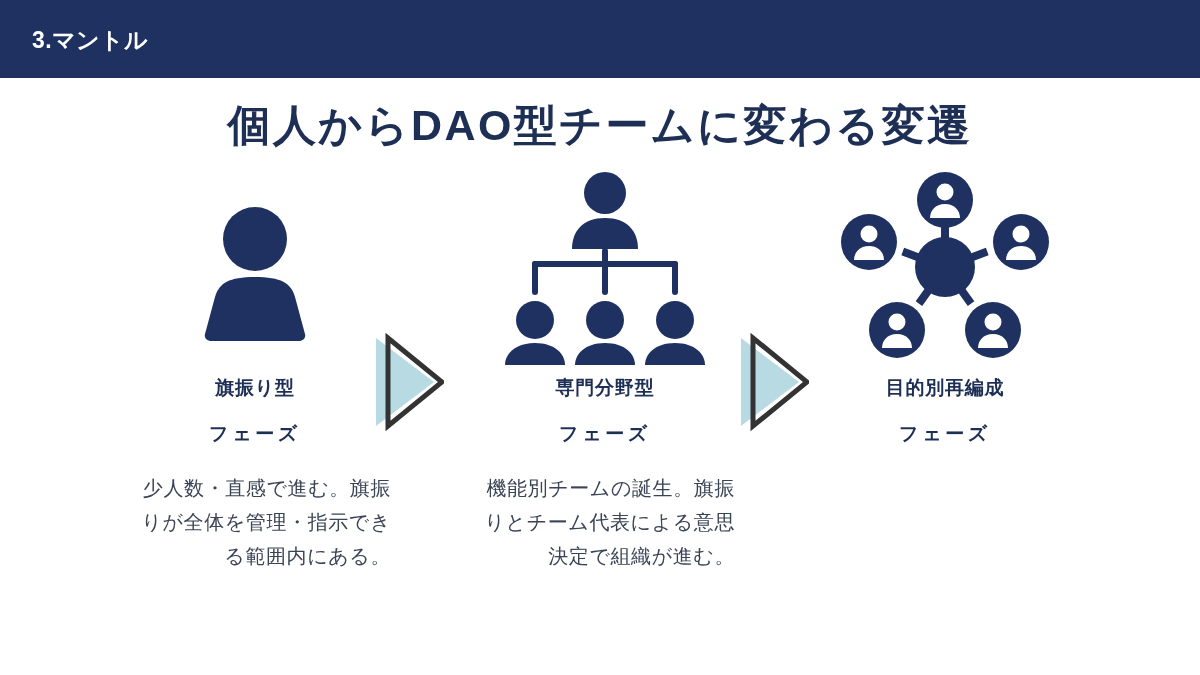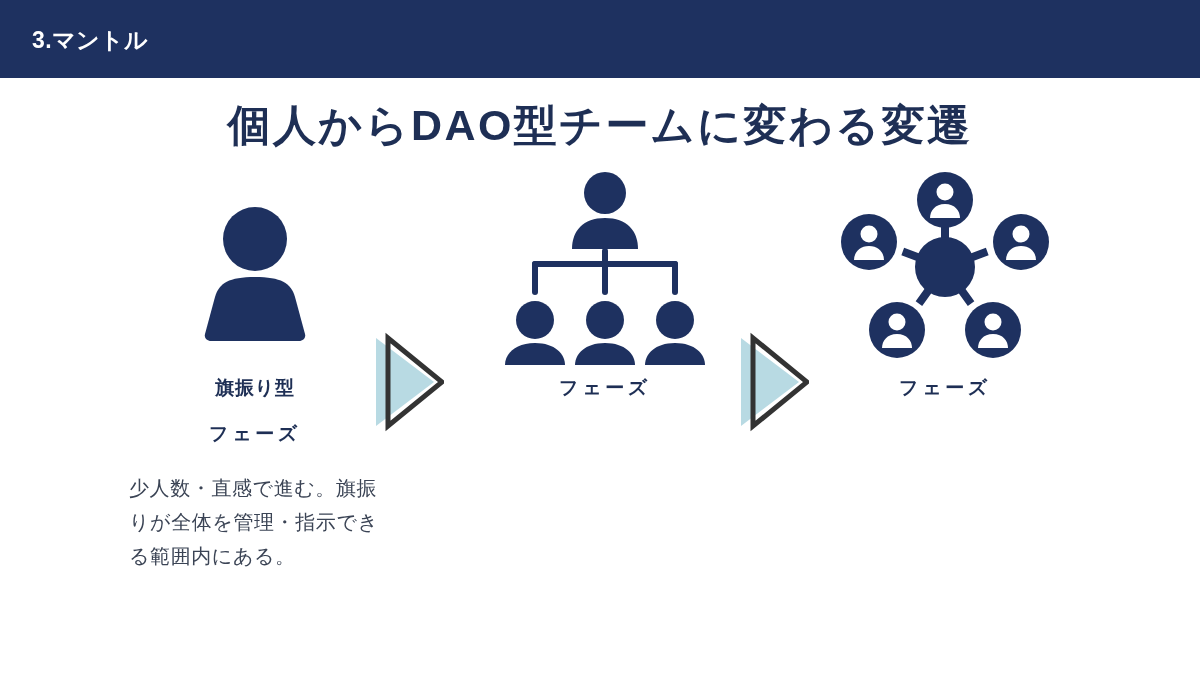--- a/index.html
+++ b/index.html
@@ -90,21 +90,21 @@
     letter-spacing: 0.19em;
     text-align: center;
   }
 
   .phase-body {
     margin: 14px 0 0 0;
     font-size: 20px;
     color: #3b4455;
     line-height: 34px;
     letter-spacing: 0.03em;
-    text-align: left;
+    text-align: right;
     font-weight: 400;
   }
   .col-1 .phase-body { width: 262px; margin-left: 24px; }
   .col-2 .phase-body { width: 262px; margin-left: 18px; }
   .col-3 .phase-body { width: 262px; margin-left: 24px; }
 
   
   .arrow {
     position: absolute;
     width: 72px;
@@ -155,22 +155,24 @@
         <path d="M40 173 C 60 173, 70 184, 70 195 L 10 195 C 10 184, 20 173, 40 173 Z" fill="#1e3160"></path>
 
         <circle cx="110" cy="150" r="19" fill="#1e3160"></circle>
         <path d="M110 173 C 130 173, 140 184, 140 195 L 80 195 C 80 184, 90 173, 110 173 Z" fill="#1e3160"></path>
 
         <circle cx="180" cy="150" r="19" fill="#1e3160"></circle>
         <path d="M180 173 C 200 173, 210 184, 210 195 L 150 195 C 150 184, 160 173, 180 173 Z" fill="#1e3160"></path>
       </svg>
     </div>
     <div class="phase-title">
+      <span>専門分野型</span>
       <span class="ln2">フェーズ</span>
     </div>
+    <p class="phase-body">機能別チームの誕生。旗振りとチーム代表による意思決定で組織が進む。</p>
   </div>
 
   <div class="col col-3">
     <div class="icon-box">
       <svg width="210" height="195" viewBox="0 0 210 195">
 
         <g stroke="#1e3160" stroke-width="8" stroke-linecap="butt" fill="none" stroke-dasharray="17 11">
           <line x1="105" y1="97" x2="105" y2="42"></line>
           <line x1="105" y1="97" x2="53" y2="78"></line>
           <line x1="105" y1="97" x2="157" y2="78"></line>
@@ -205,20 +207,21 @@
         </g>
 
         <g>
           <circle cx="153" cy="160" r="28" fill="#1e3160"></circle>
           <circle cx="153" cy="152" r="8.5" fill="#ffffff"></circle>
           <path d="M153 164 C 163 164, 168 171, 168 178 L 138 178 C 138 171, 143 164, 153 164 Z" fill="#ffffff"></path>
         </g>
       </svg>
     </div>
     <div class="phase-title">
+      <span>目的別再編成</span>
       <span class="ln2">フェーズ</span>
     </div>
   </div>
 </div>
 
 <div class="arrow arrow-1">
   <svg width="72" height="100" viewBox="0 0 72 100">
     <polygon points="4,6 4,94 62,50" fill="#b8dae3"></polygon>
     <polygon points="16,6 16,94 70,50" fill="none" stroke="#333333" stroke-width="5" stroke-linejoin="miter"></polygon>
   </svg>

